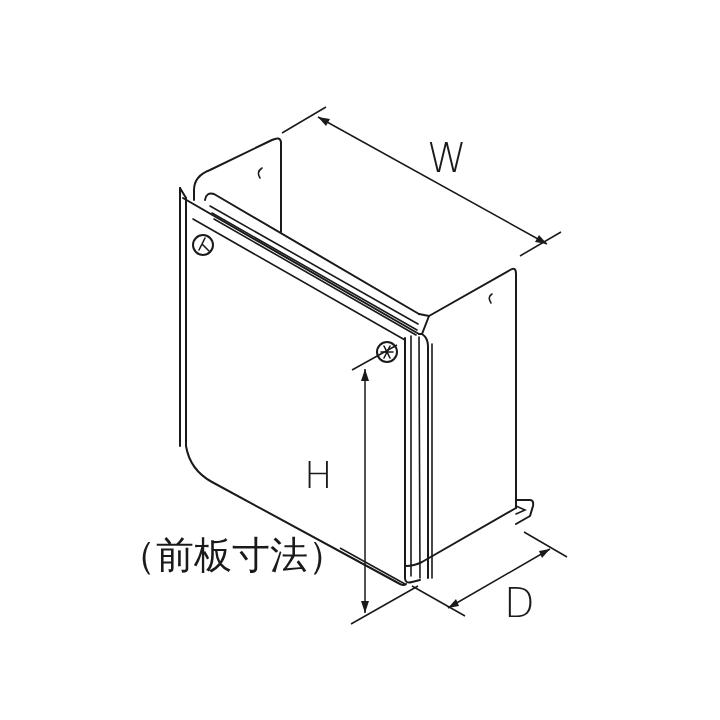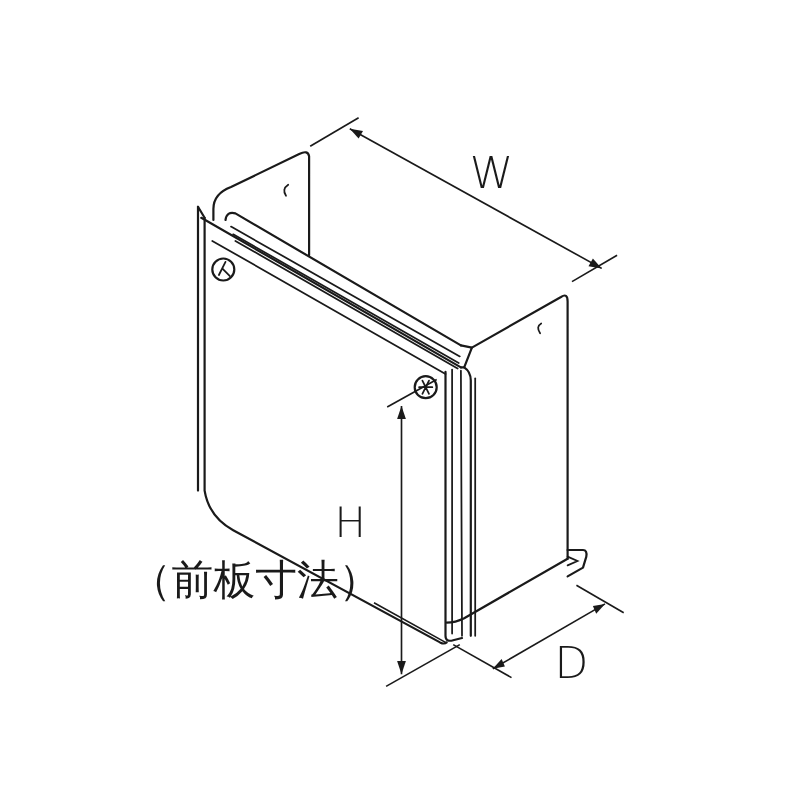--- a/index.html
+++ b/index.html
@@ -5,21 +5,21 @@
     html, body { margin: 0; padding: 0; background: #ffffff; }
     #canvas { position: relative; width: 720px; height: 720px; background: #ffffff; overflow: hidden; }
     svg.drawing { position: absolute; left: 0; top: 0; width: 720px; height: 720px; }
     .ln { fill: none; stroke: #1a1a1a; stroke-width: 2; stroke-linejoin: round; stroke-linecap: round; }
     .thin { fill: none; stroke: #1a1a1a; stroke-width: 1.6; stroke-linecap: round; }
     .dim { fill: none; stroke: #1a1a1a; stroke-width: 1.5; }
     .fillw { fill: #ffffff; stroke: #1a1a1a; stroke-width: 2; stroke-linejoin: round; }
     .label { position: absolute; font-family: "DejaVu Sans", sans-serif; color: #1a1a1a; line-height: 1; white-space: nowrap; }
     .lbl-w { left: 427px; top: 138px; font-size: 40px; font-weight: 300; }
     .lbl-h { left: 304px; top: 456px; font-size: 38px; font-weight: 300; }
-    .lbl-h-sub { left: 118px; top: 508px; font-size: 38px; font-weight: 300; }
+    .lbl-h-sub { left: 118px; top: 536px; font-size: 38px; font-weight: 300; }
     .lbl-d { left: 504px; top: 583px; font-size: 40px; font-weight: 300; }
   </style>
 </head>
 <body>
 
 <div id="canvas">
   <svg class="drawing" viewBox="0 0 720 720">
 
     <g>
       <line class="dim" x1="282" y1="133" x2="326" y2="107"></line>

